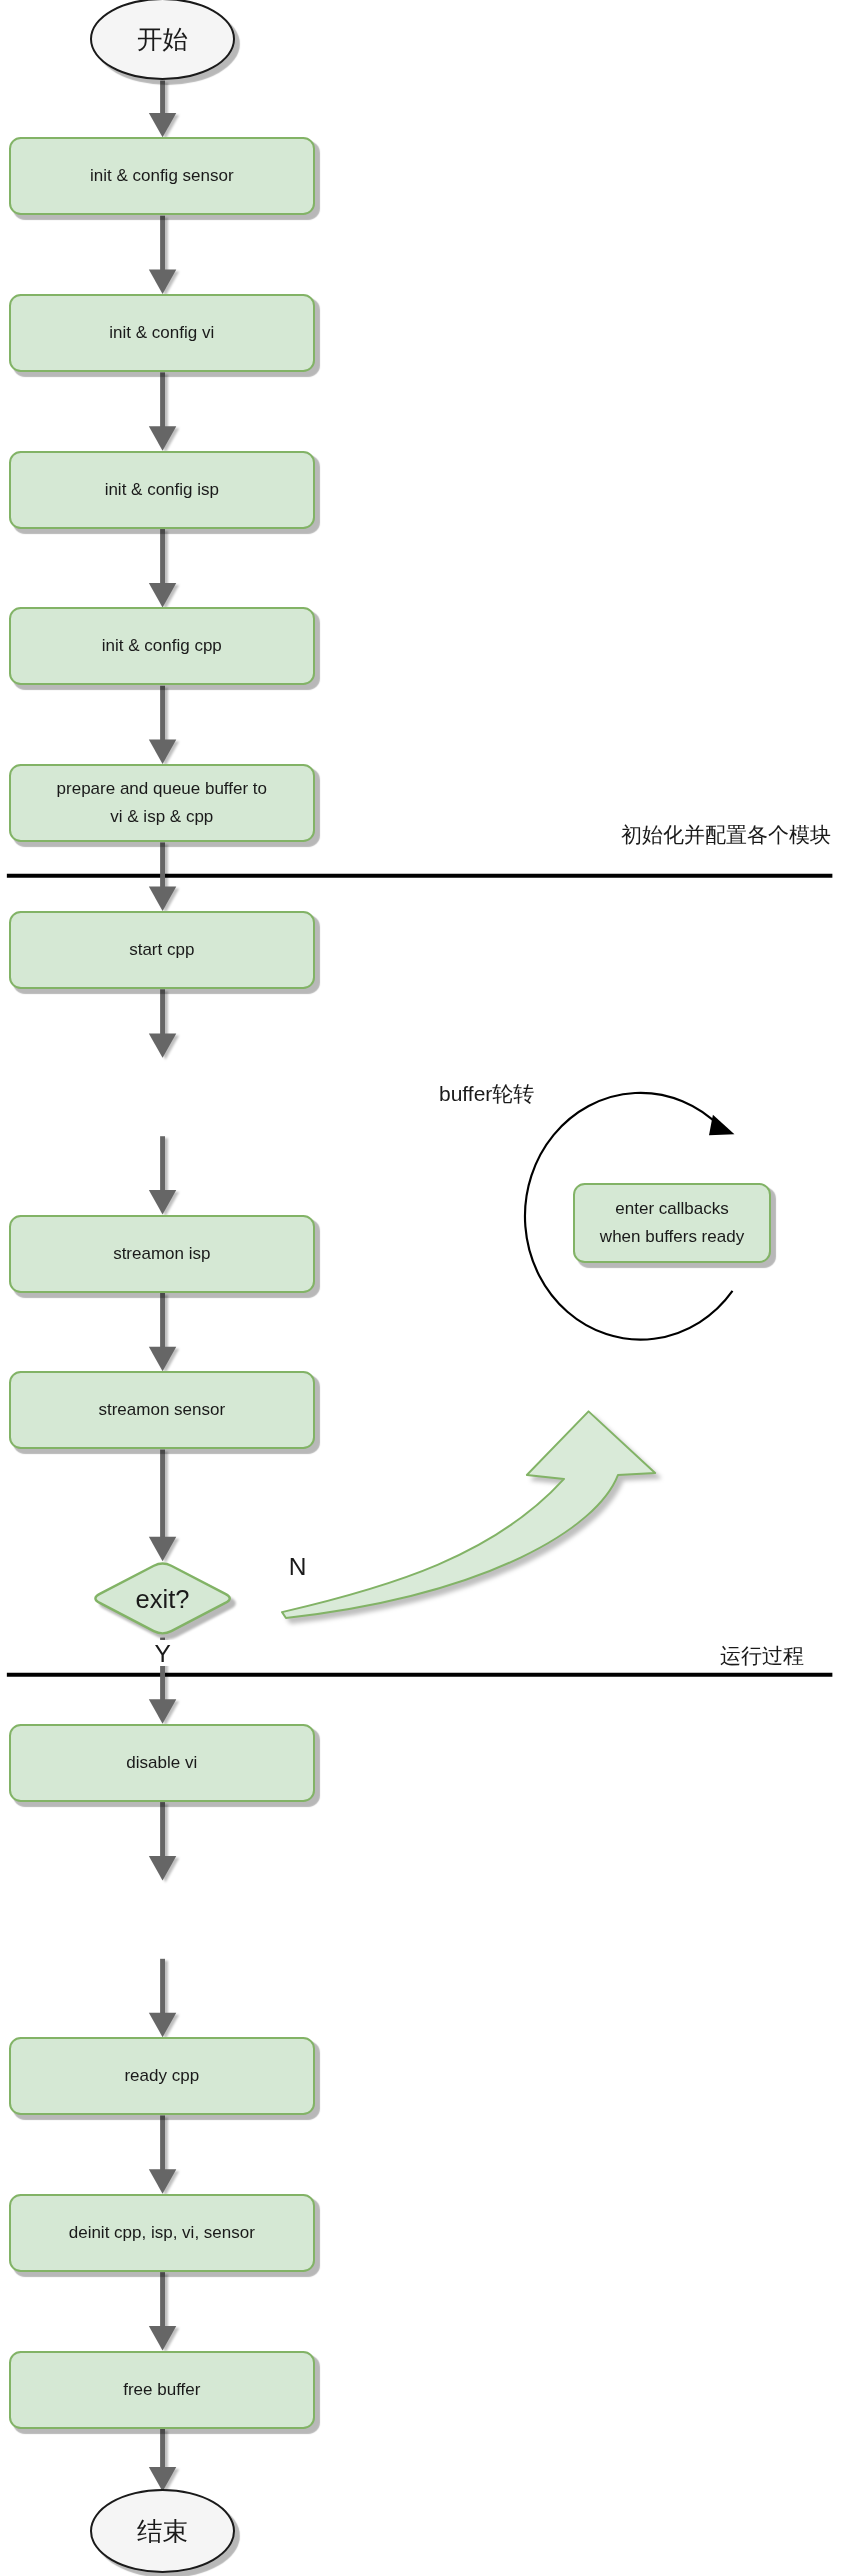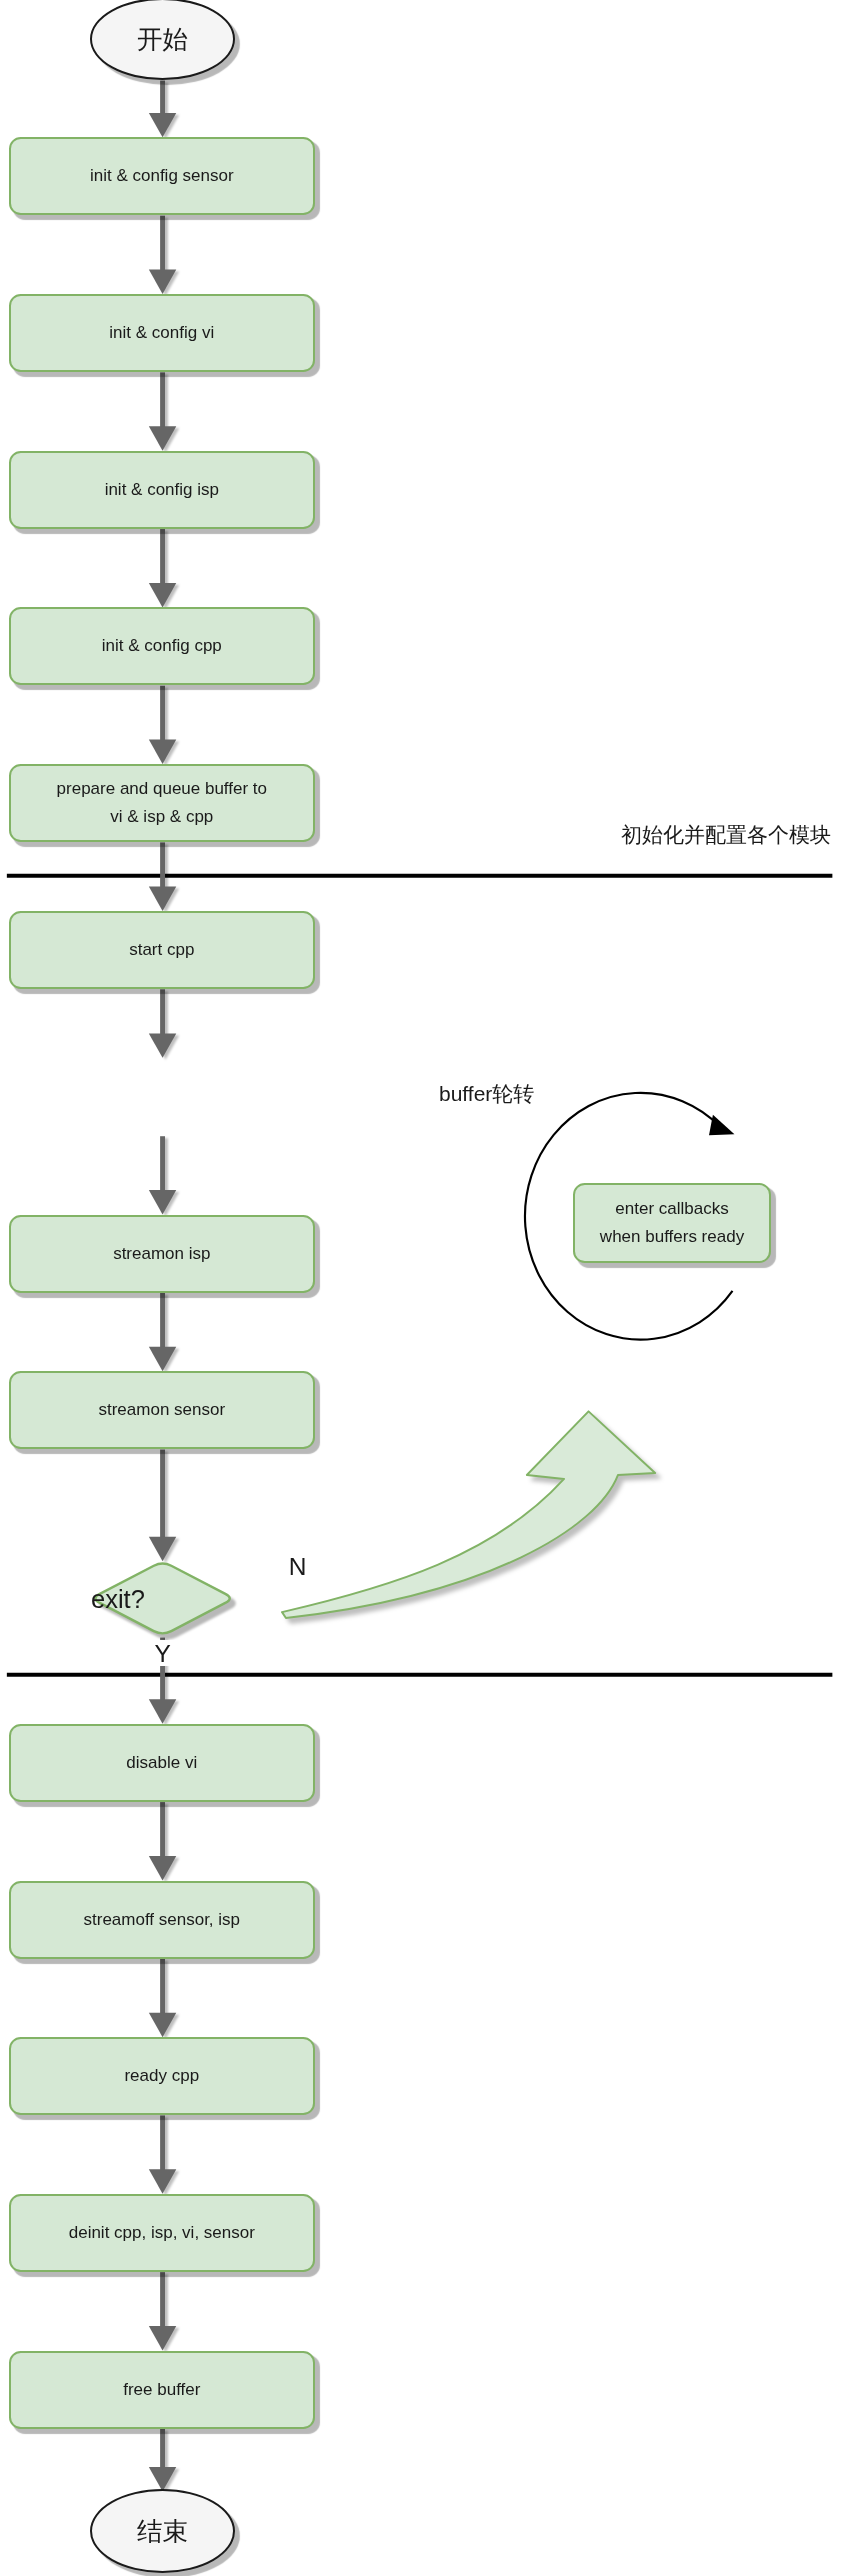--- a/index.html
+++ b/index.html
@@ -57,21 +57,21 @@
     border-radius: 50%;
     box-sizing: border-box;
     display: flex; align-items: center; justify-content: center;
     font-size: 25.5px;
     box-shadow: 4.9px 4.9px 1px rgba(0,0,0,0.28);
   }
   .lbl { position: absolute; font-size: 21px; }
   .lbl-right { text-align: right; }
   .decision-text {
     position: absolute; left: 91px; top: 1585px; width: 143px;
-    text-align: left; font-size: 25.5px;
+    text-align: center; font-size: 25.5px;
   }
   .yes-lbl {
     position: absolute; left: 149px; top: 1640px; width: 27.4px; height: 25.5px;
     text-align: center; font-size: 24.5px; background: #ffffff;
   }
   .no-lbl {
     position: absolute; left: 282px; top: 1553px; width: 31px;
     text-align: center; font-size: 24.5px;
   }
 </style>
@@ -167,30 +167,30 @@
   <div class="node" style="top:137px;">init &amp; config sensor</div>
   <div class="node" style="top:294px;">init &amp; config vi</div>
   <div class="node" style="top:451px;">init &amp; config isp</div>
   <div class="node" style="top:607px;">init &amp; config cpp</div>
   <div class="node" style="top:764px;">prepare and queue buffer to
 vi &amp; isp &amp; cpp</div>
   <div class="node" style="top:911px;">start cpp</div>
   <div class="node" style="top:1215px;">streamon isp</div>
   <div class="node" style="top:1371px;">streamon sensor</div>
   <div class="node" style="top:1724px;">disable vi</div>
-  <div class="node" style="top:1881px;">streamoff sensor, isp</div>
   <div class="node" style="top:2037px;">ready cpp</div>
   <div class="node" style="top:2194px;">deinit cpp, isp, vi, sensor</div>
   <div class="node" style="top:2351px;">free buffer</div>
 
   <div class="node callback-node">enter callbacks
 when buffers ready</div>
 
   <div class="decision-text">exit?</div>
   <div class="no-lbl">N</div>
   <div class="yes-lbl">Y</div>
 
   <div class="lbl" style="left:439px; top:1080px;">buffer轮转</div>
 
   <div class="lbl lbl-right" style="left:392px; top:821px; width:439px;">初始化并配置各个模块</div>
+  <div class="lbl lbl-right" style="left:392px; top:1642px; width:412px;">运行过程</div>
 
 </div>
 
 
 </body></html>

